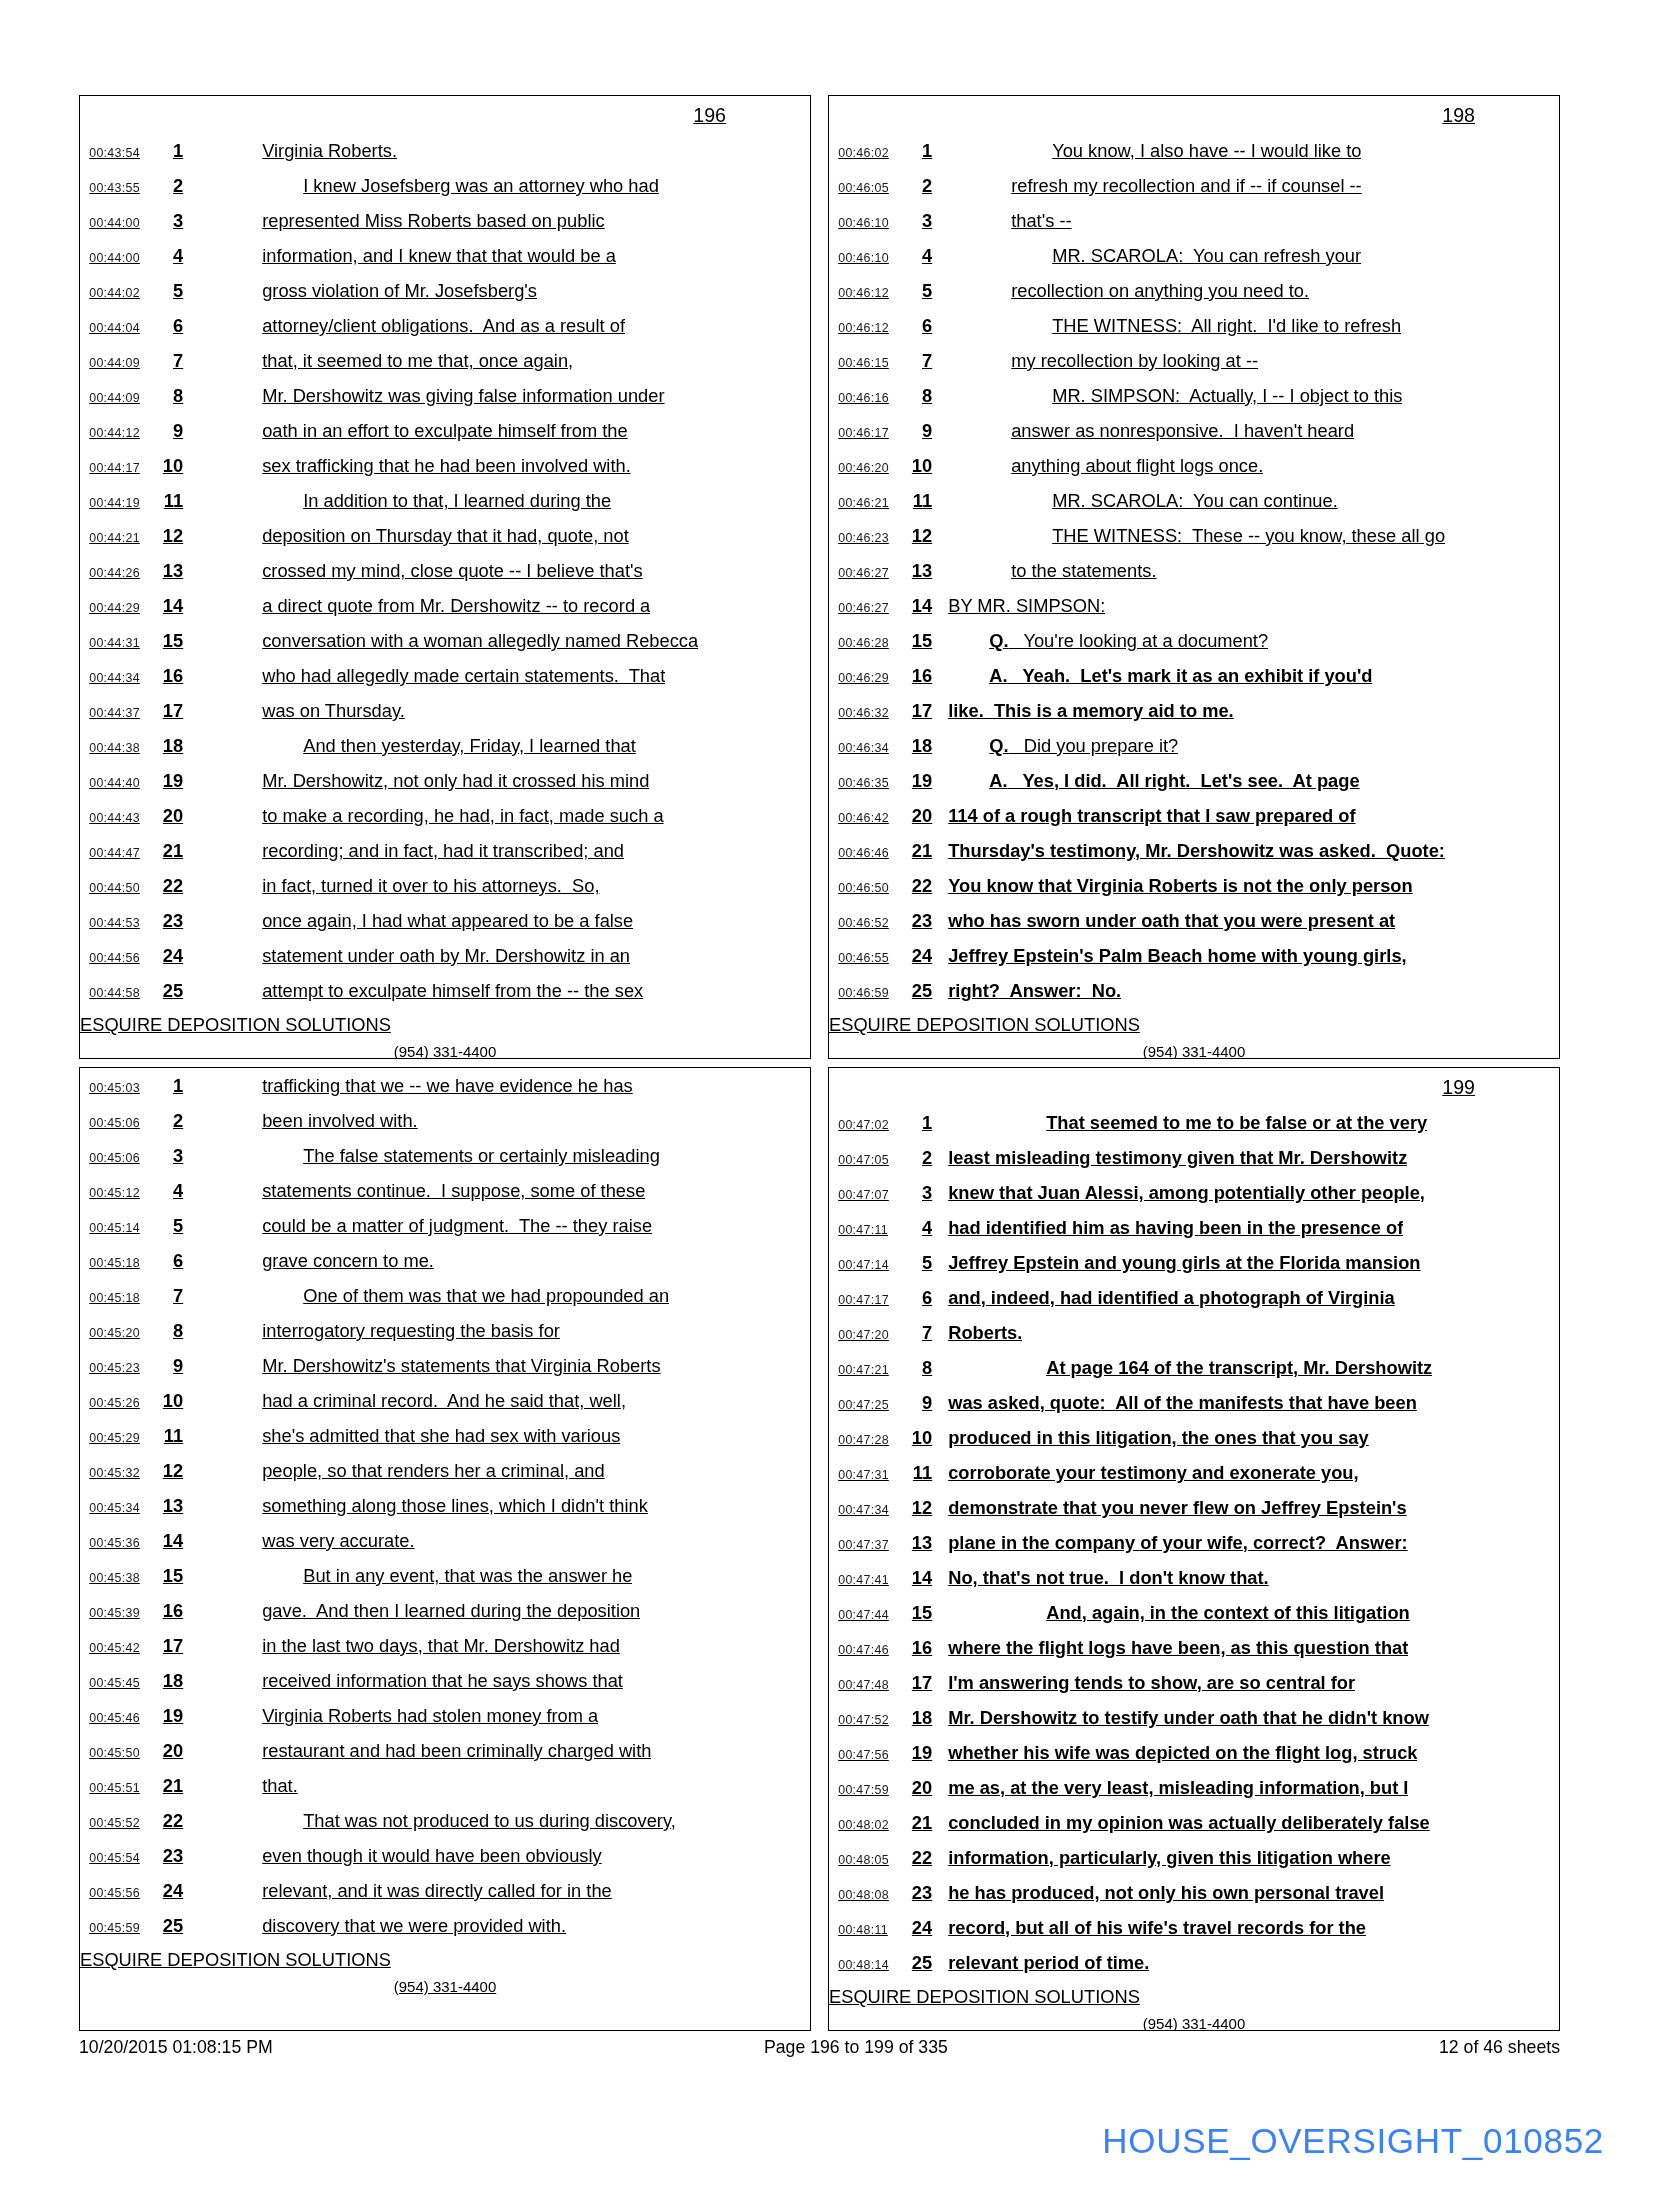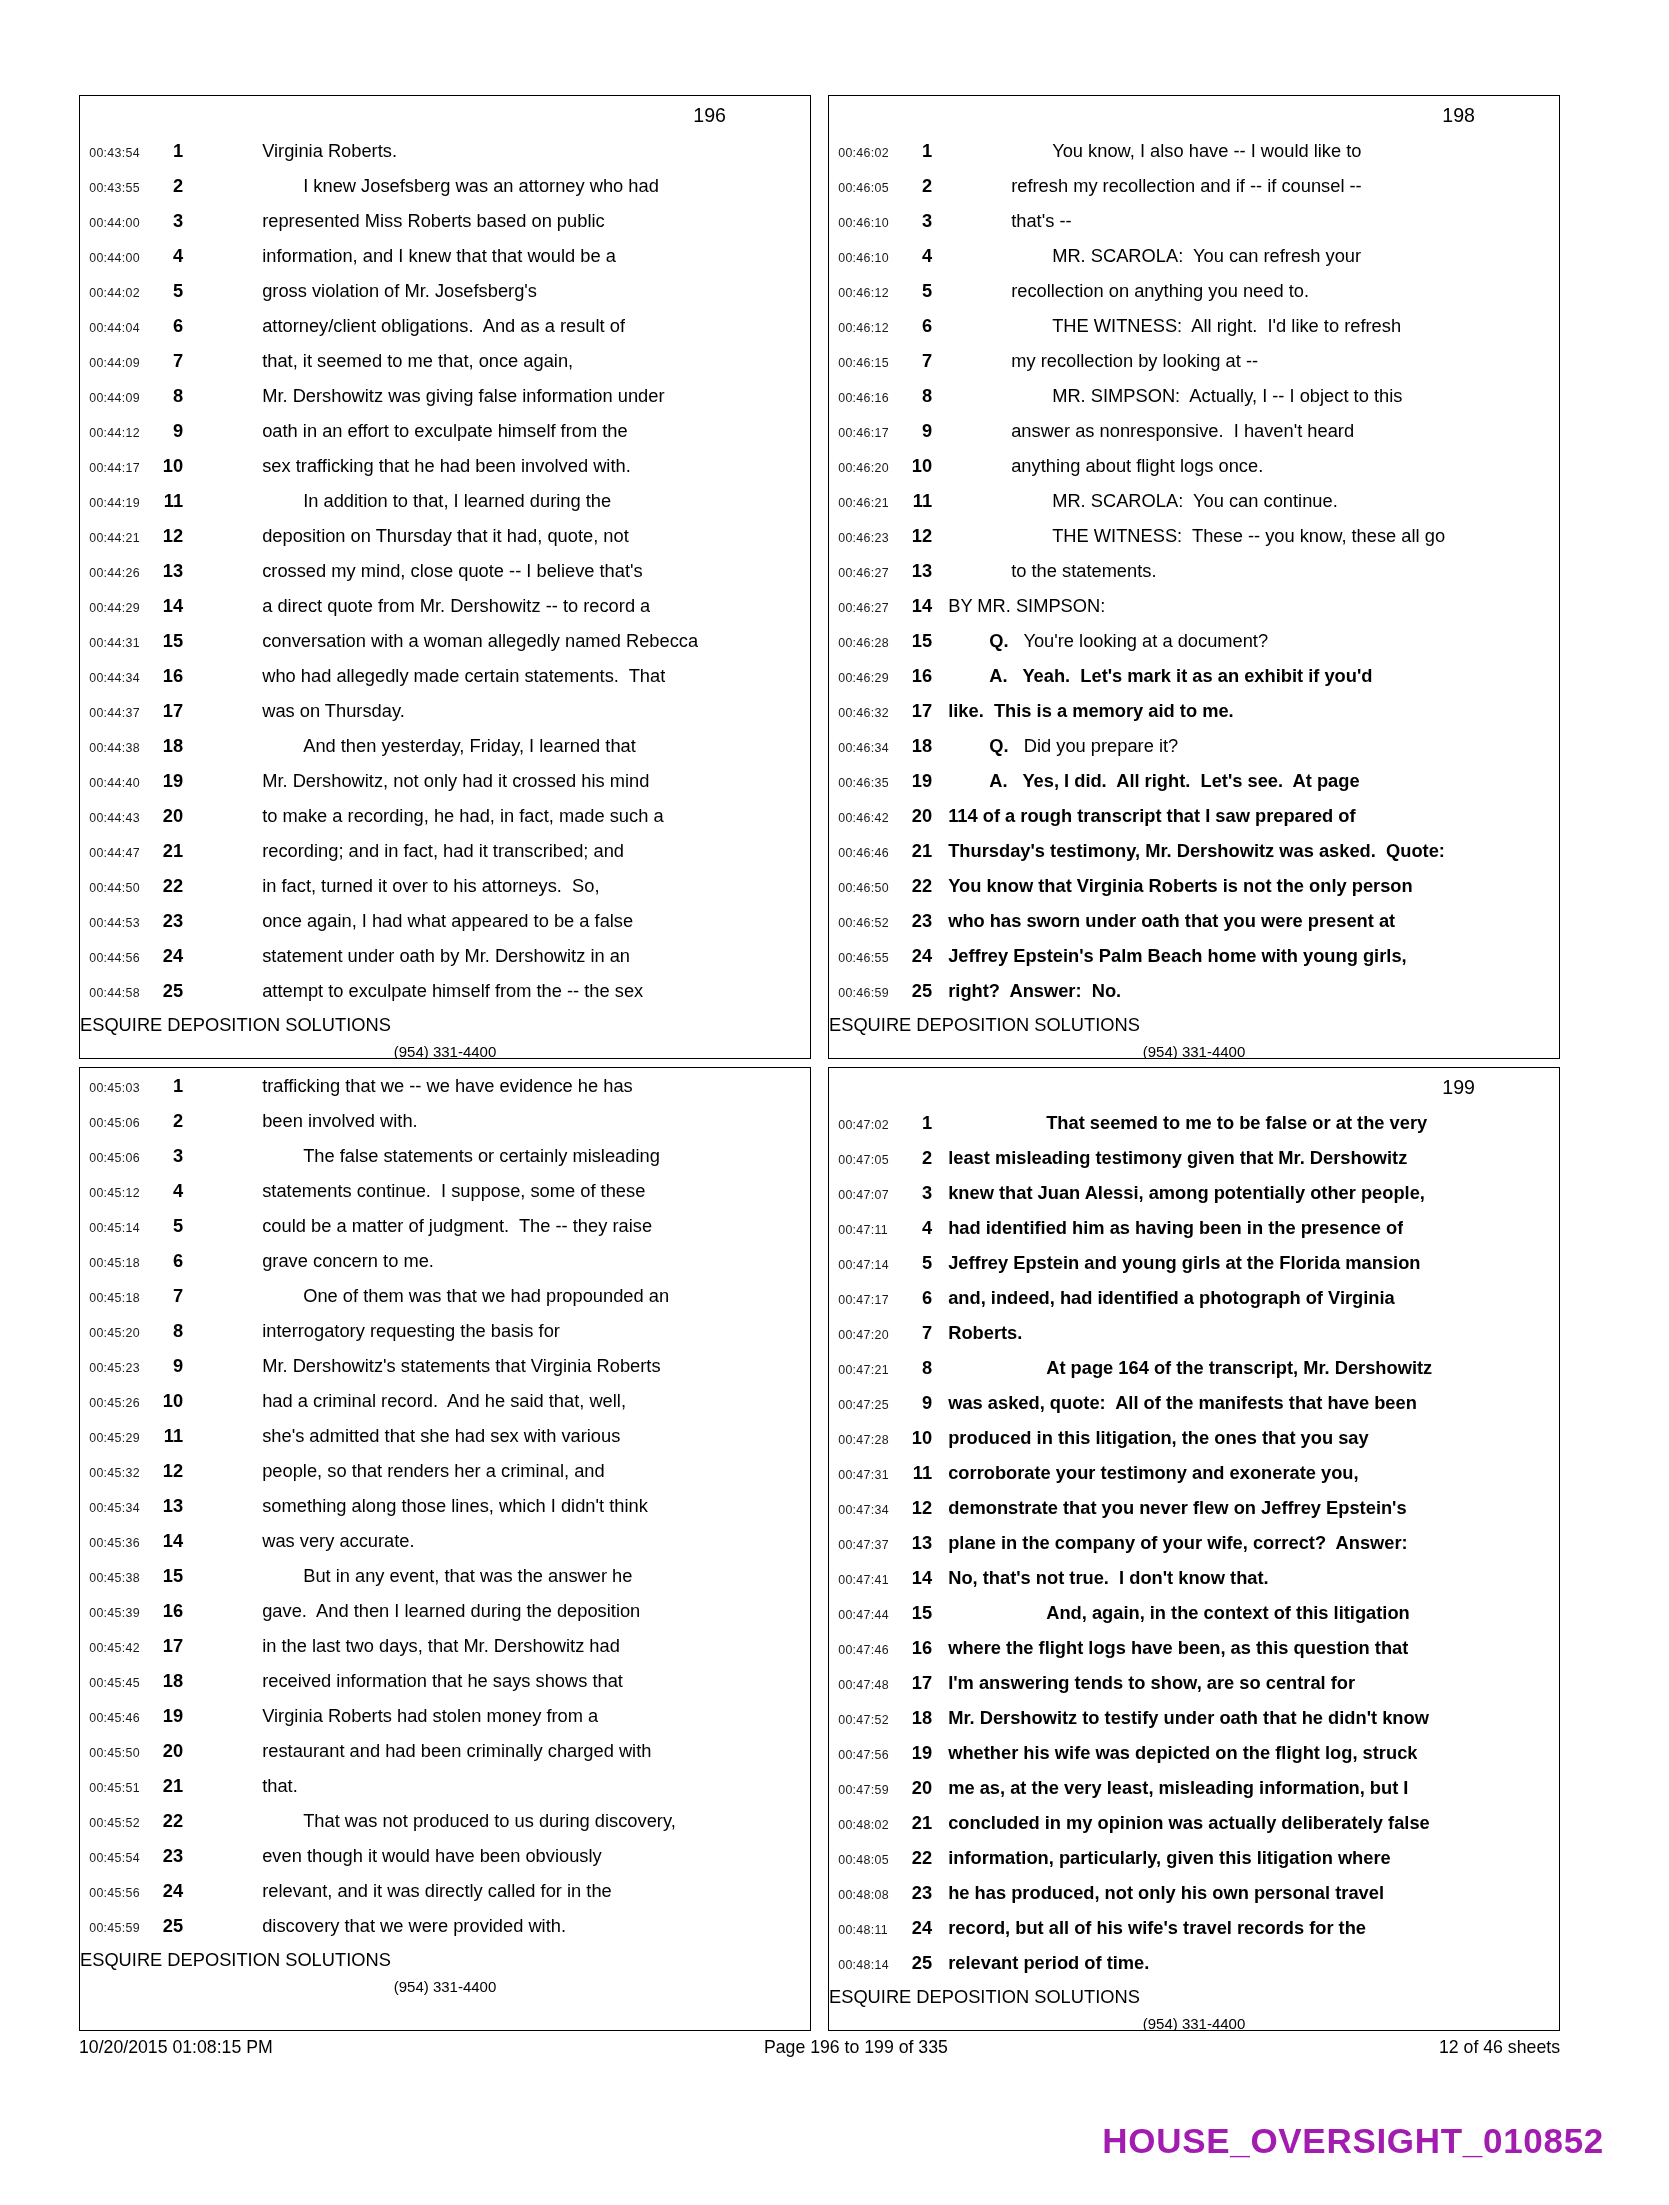--- a/index.html
+++ b/index.html
@@ -27,20 +27,21 @@
     column-gap: 17px;
     row-gap: 7.9px;
   }
   .panel {
     width: 732px;
     height: 964px;
     border: 1.3px solid #000;
     box-sizing: border-box;
     background: #fff;
     overflow: hidden;
+    text-decoration: underline;
   }
   .panel-header {
     height: 37px;
     padding-top: 7.9px;
     padding-right: 84px;
     text-align: right;
     font-size: 19.6px;
     box-sizing: border-box;
   }
   .line-row {
@@ -98,22 +99,21 @@
     justify-content: space-between;
     font-size: 17.7px;
     gap: 28px;
   }
   .bates {
     position: absolute;
     right: 65px;
     top: 2121px;
     font-size: 35px;
     letter-spacing: 0.7px;
-    color: #a21caf;
-    font-weight: bold;
+    color: #3b82f6;
   }
 </style>
 </head>
 <body>
 
 <div class="sheet">
 
   <div class="pages-grid">
   <div class="panel">
     <div class="panel-header">

